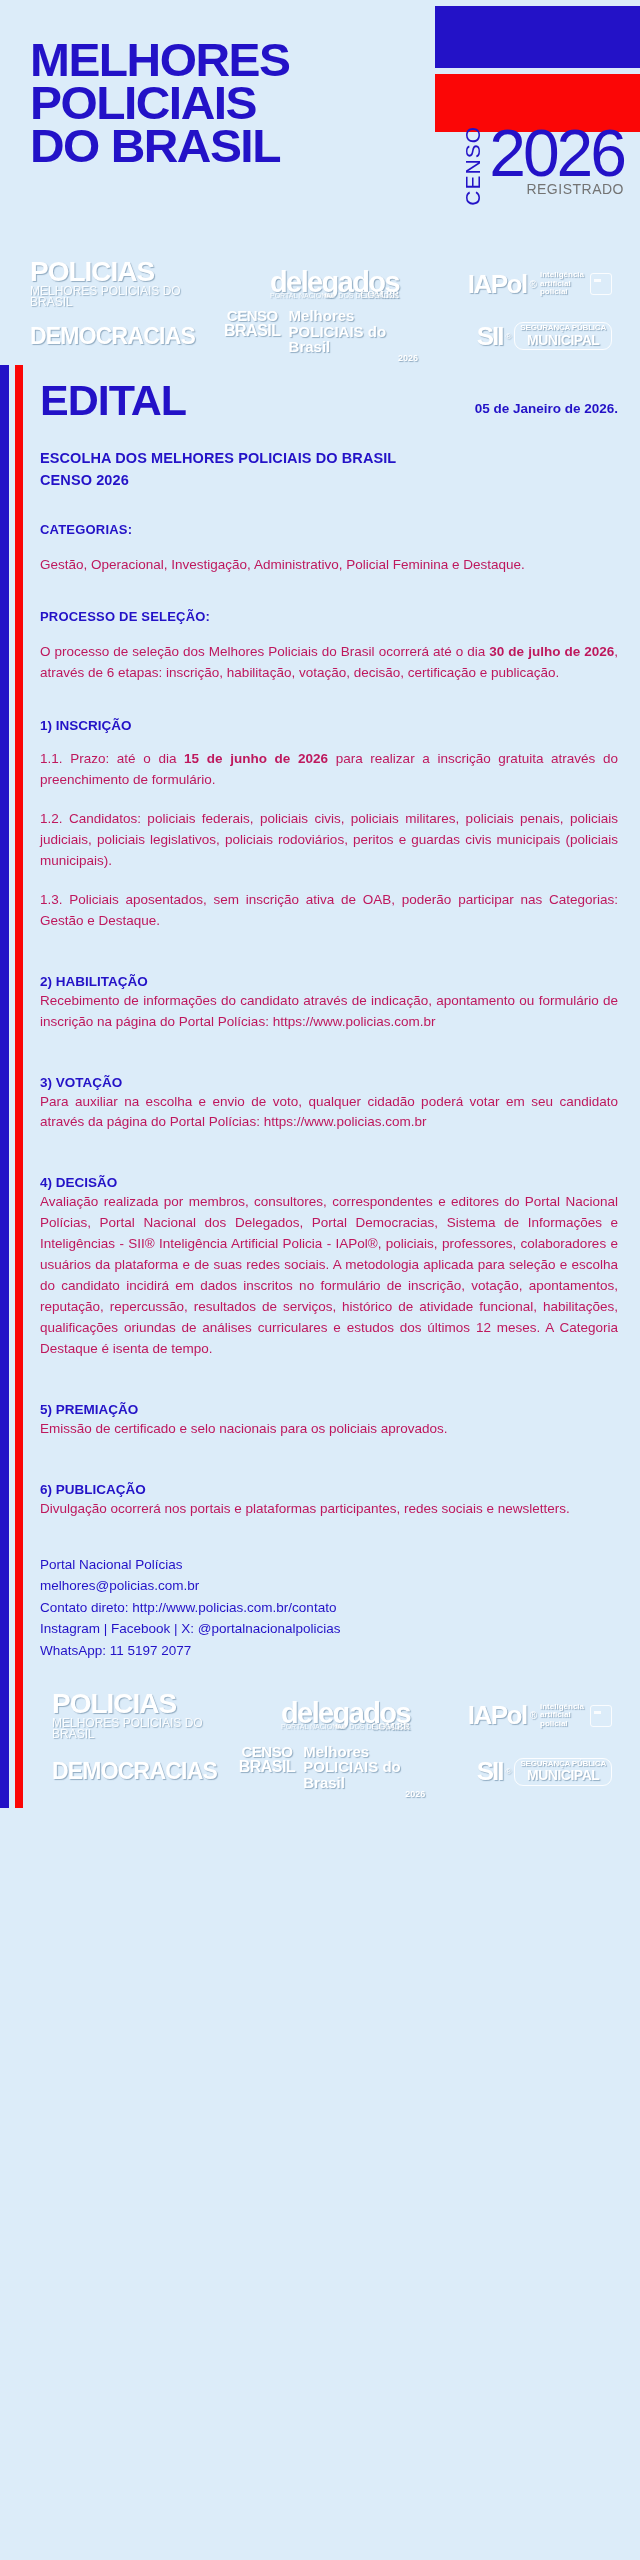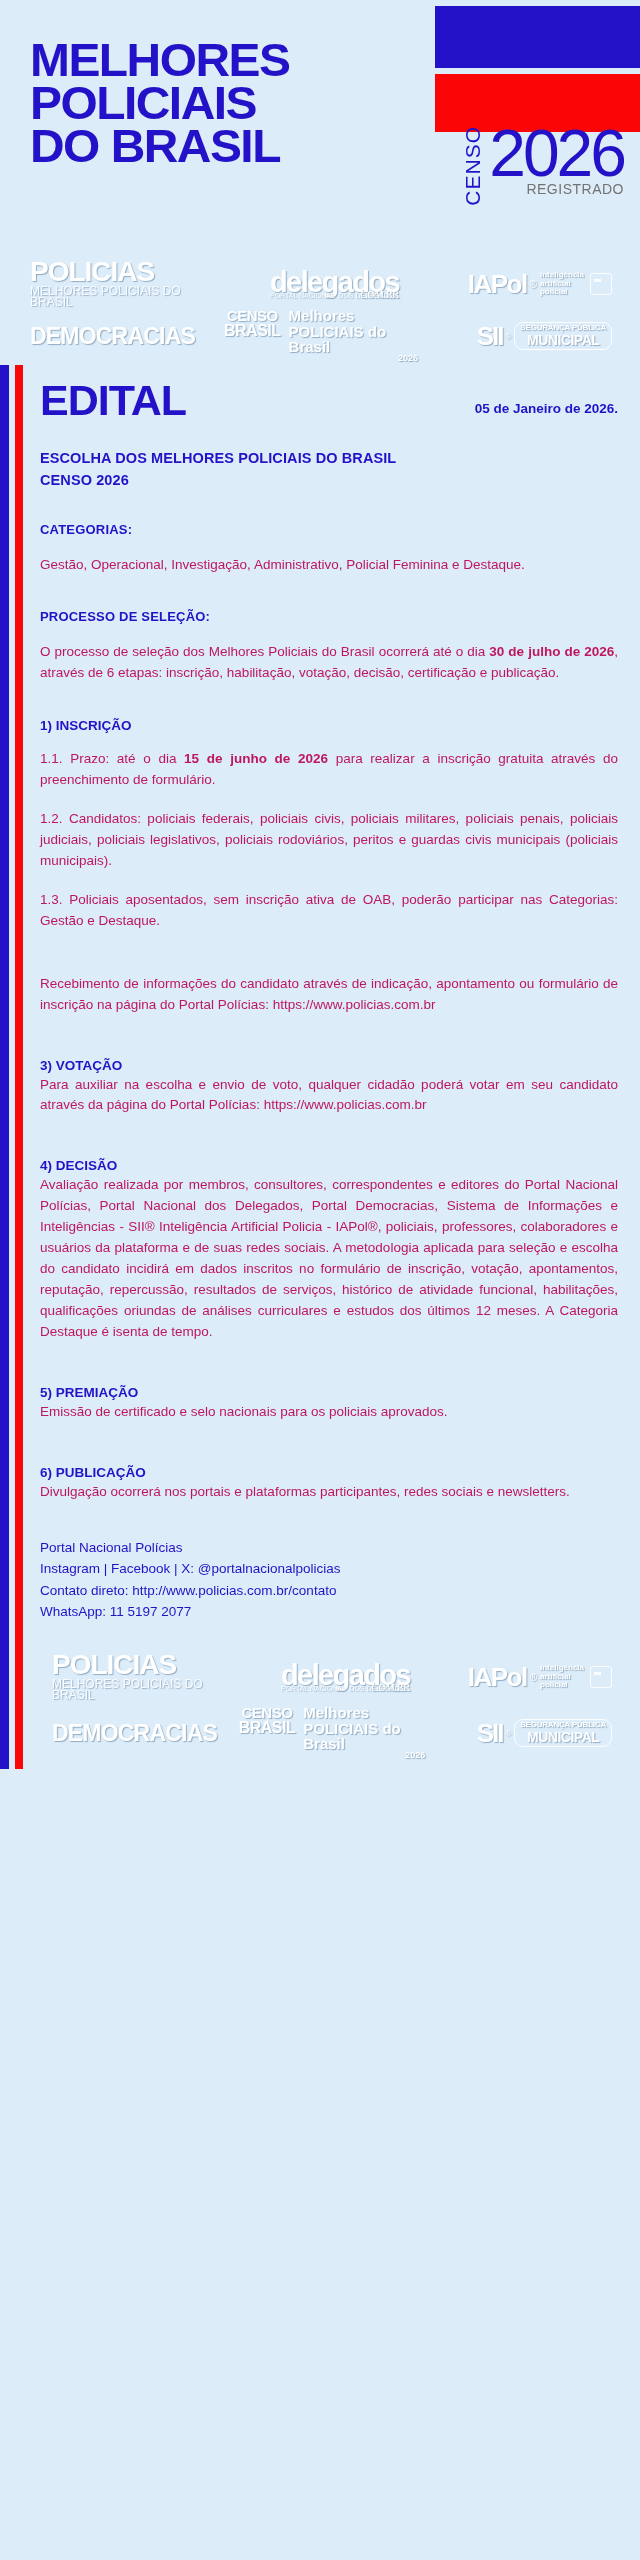--- a/index.html
+++ b/index.html
@@ -353,20 +353,21 @@
 
       <div class="gap-md"></div>
 
       <div class="sec-head spaced">1) INSCRIÇÃO</div>
       <p class="para"><span>1.1. Prazo: até o dia </span><b>15 de junho de 2026</b><span> para realizar a inscrição gratuita através do preenchimento de formulário.</span></p>
       <p class="para">1.2. Candidatos: policiais federais, policiais civis, policiais militares, policiais penais, policiais judiciais, policiais legislativos, policiais rodoviários, peritos e guardas civis municipais (policiais municipais).</p>
       <p class="para">1.3. Policiais aposentados, sem inscrição ativa de OAB, poderão participar nas Categorias: Gestão e Destaque.</p>
 
       <div class="gap-lg"></div>
 
+      <div class="sec-head">2) HABILITAÇÃO</div>
       <p class="para">Recebimento de informações do candidato através de indicação, apontamento ou formulário de inscrição na página do Portal Polícias: https://www.policias.com.br</p>
 
       <div class="gap-lg"></div>
 
       <div class="sec-head">3) VOTAÇÃO</div>
       <p class="para">Para auxiliar na escolha e envio de voto, qualquer cidadão poderá votar em seu candidato através da página do Portal Polícias: https://www.policias.com.br</p>
 
       <div class="gap-lg"></div>
 
       <div class="sec-head">4) DECISÃO</div>
@@ -379,22 +380,23 @@
 
       <div class="gap-lg"></div>
 
       <div class="sec-head">6) PUBLICAÇÃO</div>
       <p class="para">Divulgação ocorrerá nos portais e plataformas participantes, redes sociais e newsletters.</p>
 
       <div class="gap-md"></div>
 
       <div class="contact">
         <div>Portal Nacional Polícias</div>
+        <div>melhores@policias.com.br</div>
+        <div>Contato direto: http://www.policias.com.br/contato</div>
         <div>Instagram | Facebook | X: @portalnacionalpolicias</div>
-        <div>Contato direto: http://www.policias.com.br/contato</div>
         <div>WhatsApp: 11 5197 2077</div>
       </div>
     </div>
 
     <div class="footer-strip">
       <div class="logo-row">
         <div class="logo-cell left">
           <div class="lg-policias">
             <div class="big">POLICIAS</div>
             <div class="small">MELHORES POLICIAIS DO BRASIL</div>

